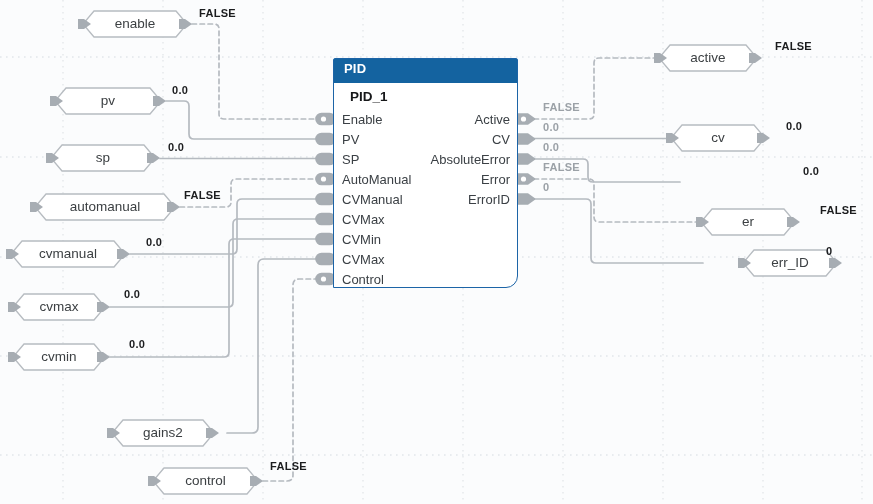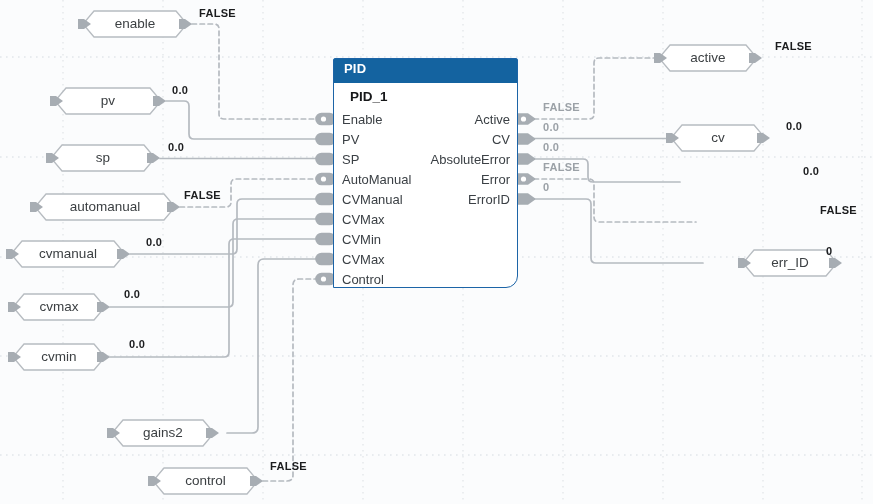--- a/index.html
+++ b/index.html
@@ -204,20 +204,28 @@
     <span class="tlabel">active</span>
   </div>
   <div class="tag" style="left:666px;top:124px;width:104px;">
     <svg width="104" height="28">
         <polygon class="hex" points="16,1 88,1 99,14 88,27 16,27 5,14"></polygon>
       <path class="nub" transform="translate(0,9)" d="M0,0 h6 l7,5 -7,5 h-6 z"></path>
       <path class="nub" transform="translate(91,9)" d="M0,0 h6 l7,5 -7,5 h-6 z"></path>
       </svg>
     <span class="tlabel">cv</span>
   </div>
+  <div class="tag" style="left:696px;top:208px;width:104px;">
+    <svg width="104" height="28">
+        <polygon class="hex" points="16,1 88,1 99,14 88,27 16,27 5,14"></polygon>
+      <path class="nub" transform="translate(0,9)" d="M0,0 h6 l7,5 -7,5 h-6 z"></path>
+      <path class="nub" transform="translate(91,9)" d="M0,0 h6 l7,5 -7,5 h-6 z"></path>
+      </svg>
+    <span class="tlabel">er</span>
+  </div>
   <div class="tag" style="left:738px;top:249px;width:104px;">
     <svg width="104" height="28">
         <polygon class="hex" points="16,1 88,1 99,14 88,27 16,27 5,14"></polygon>
       <path class="nub" transform="translate(0,9)" d="M0,0 h6 l7,5 -7,5 h-6 z"></path>
       <path class="nub" transform="translate(91,9)" d="M0,0 h6 l7,5 -7,5 h-6 z"></path>
       </svg>
     <span class="tlabel">err_ID</span>
   </div>
 
   <span class="val" style="left:199px;top:7px;">FALSE</span>

